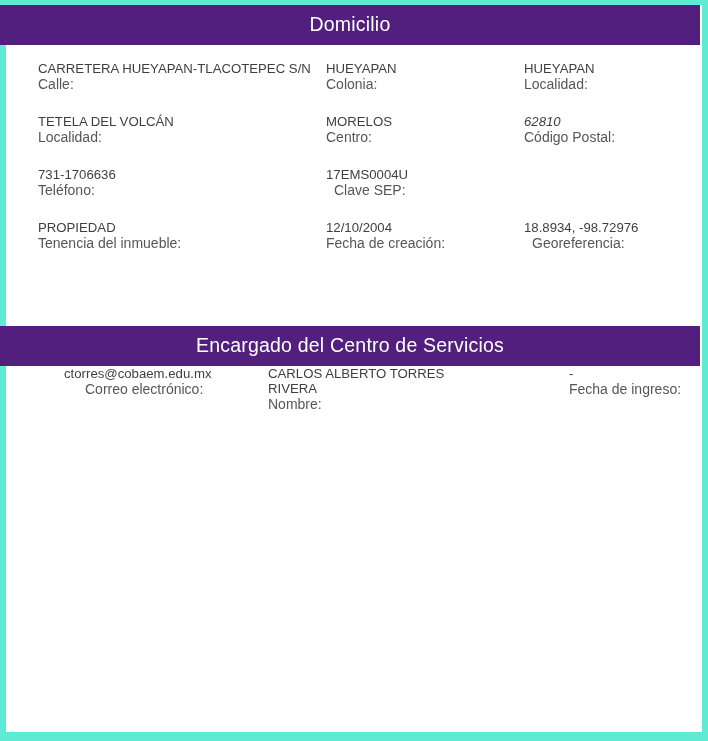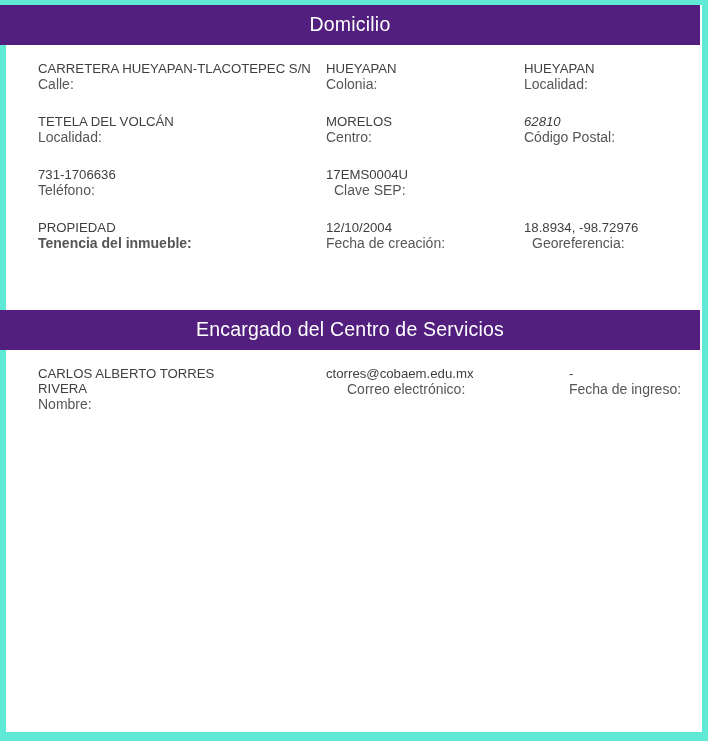--- a/index.html
+++ b/index.html
@@ -46,21 +46,21 @@
   .section-bar .bar-title {
     color: #ffffff;
     font-size: 19.5px;
     font-weight: 400;
     letter-spacing: 0.2px;
     line-height: 1;
     white-space: nowrap;
   }
 
   #bar-domicilio { top: 5px; }
-  #bar-encargado { top: 310px; }
+  #bar-encargado { top: 326px; }
 
   
   .fields {
     position: absolute;
     left: 0;
     width: 700px;
   }
   #fields-domicilio { top: 45px; }
   #fields-encargado { top: 350px; }
 
@@ -162,48 +162,48 @@
       </div>
       <div class="field col-2">
         <span class="field-value" style="color: rgb(63, 63, 63);">17EMS0004U</span>
         <span class="field-label indent-label3" style="color: rgb(86, 86, 86);">Clave SEP:</span>
       </div>
     </div>
 
     <div class="field-row">
       <div class="field col-1">
         <span class="field-value" style="color: rgb(63, 63, 63);">PROPIEDAD</span>
-        <span class="field-label" style="color: rgb(86, 86, 86); font-weight: bold;">Tenencia del inmueble:</span>
+        <span class="field-label" style="color: rgb(86, 86, 86);">Tenencia del inmueble:</span>
       </div>
       <div class="field col-2">
         <span class="field-value" style="color: rgb(63, 63, 63);">12/10/2004</span>
         <span class="field-label" style="color: rgb(86, 86, 86);">Fecha de creación:</span>
       </div>
       <div class="field col-3">
         <span class="field-value" style="color: rgb(63, 63, 63);">18.8934, -98.72976</span>
         <span class="field-label indent-label3" style="color: rgb(86, 86, 86);">Georeferencia:</span>
       </div>
     </div>
 
   </div>
 
   <div class="section-bar" id="bar-encargado" style="background: rgb(82, 31, 126);">
     <span class="bar-title">Encargado del Centro de Servicios</span>
   </div>
 
   <div class="fields" id="fields-encargado">
     <div class="field-row">
+      <div class="field col-2">
+        <span class="field-value" style="color: rgb(63, 63, 63);">ctorres@cobaem.edu.mx</span>
+        <span class="field-label indent-label2" style="color: rgb(86, 86, 86);">Correo electrónico:</span>
+      </div>
       <div class="field col-1 wrap">
         <span class="field-value" style="color: rgb(63, 63, 63);">CARLOS ALBERTO TORRES RIVERA</span>
         <span class="field-label" style="color: rgb(86, 86, 86);">Nombre:</span>
       </div>
-      <div class="field col-2">
-        <span class="field-value" style="color: rgb(63, 63, 63);">ctorres@cobaem.edu.mx</span>
-        <span class="field-label indent-label2" style="color: rgb(86, 86, 86);">Correo electrónico:</span>
-      </div>
       <div class="field col-3">
         <span class="dash-value" style="color: rgb(63, 63, 63);">-</span>
         <span class="field-label" style="color: rgb(86, 86, 86); margin-left: 45px;">Fecha de ingreso:</span>
       </div>
     </div>
   </div>
 
 </div>
 
 </body></html>

